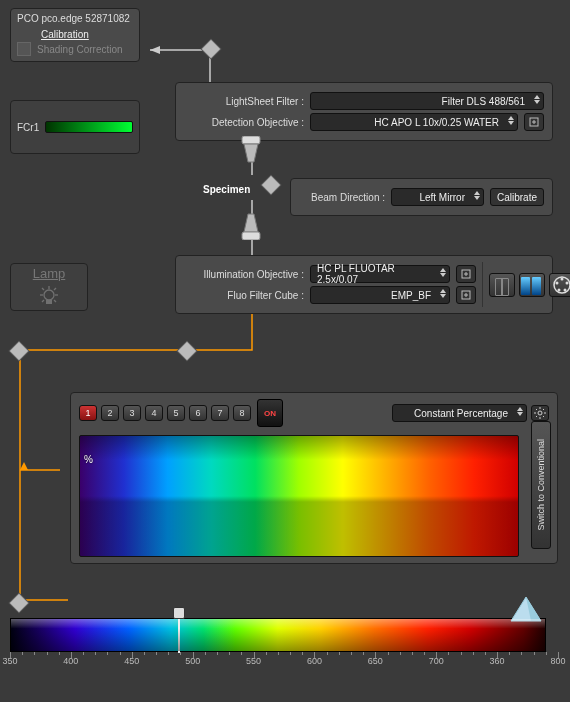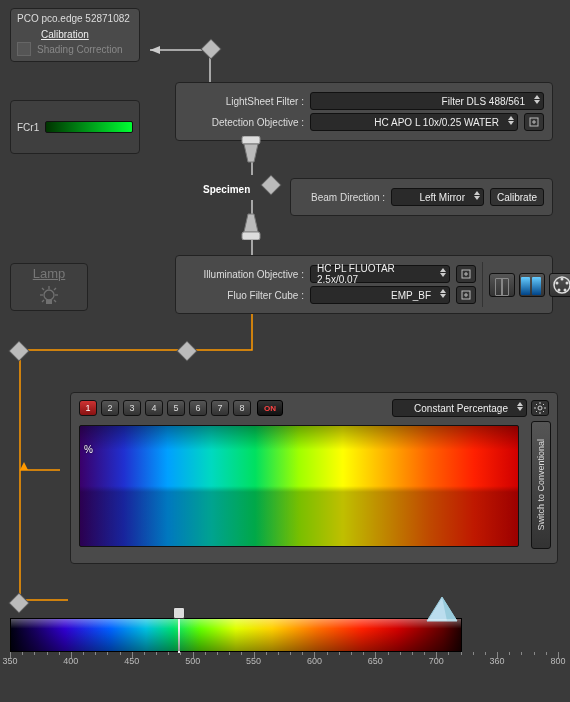--- a/index.html
+++ b/index.html
@@ -52,32 +52,32 @@
   
   .lamp-panel { position: absolute; top: 263px; left: 10px; width: 78px; height: 48px; background: #3f3f3f; border: 1px solid #222; border-radius: 4px; text-align: center; padding-top: 2px; }
   .lamp-title { font-size: 13px; color: #777; text-decoration: underline; }
   .lamp-icon { margin-top: 4px; opacity: 0.35; }
 
   
   .laser-panel { position: absolute; top: 392px; left: 70px; width: 488px; height: 172px; background: #4a4a4a; border: 1px solid #222; border-radius: 4px; padding: 6px 8px; }
   .laser-head { display: flex; align-items: center; gap: 4px; }
   .laser-num { width: 18px; height: 16px; background: linear-gradient(#555,#333); border: 1px solid #111; border-radius: 3px; display:flex; align-items:center; justify-content:center; color:#ddd; font-size:9px; }
   .laser-num.active { background: linear-gradient(#c33,#811); color:#fff; }
-  .on-pill { width: 26px; height: 16px; background: linear-gradient(#333,#111); border: 1px solid #000; border-radius: 3px; display:flex; align-items:center; justify-content:center; color:#f44; font-size:8px; font-weight:bold; margin-left:2px;}
+  .on-pill { width: 26px; height: 28px; background: linear-gradient(#333,#111); border: 1px solid #000; border-radius: 3px; display:flex; align-items:center; justify-content:center; color:#f44; font-size:8px; font-weight:bold; margin-left:2px;}
   .laser-head .selectbox { width: 135px; flex:none; margin-left:auto; }
   .gear-btn { width:18px; height:16px; background:#333; border:1px solid #111; border-radius:3px; display:flex; align-items:center; justify-content:center; }
   .spectrum-big { position: relative; margin-top: 8px; width: 440px; height: 122px; border: 1px solid #111; border-radius: 2px; background: linear-gradient(to right,
      #3a006a 0%, #2030d0 10%, #00a0ff 20%, #00d9c0 30%, #00e060 40%, #a0ff00 50%, #ffff00 60%, #ffb000 70%, #ff6000 80%, #ff2000 90%, #d00000 100%); }
   .spectrum-big::after { content:''; position:absolute; inset:0; background:linear-gradient(to bottom, rgba(0,0,0,0.35) 0%, rgba(0,0,0,0) 20%, rgba(0,0,0,0) 50%, rgba(0,0,0,0.25) 55%, rgba(0,0,0,0.25) 100%); }
   .pct { position:absolute; left:4px; top:18px; color:#fff; font-size:10px; text-shadow:0 0 2px #000; }
   .switch-bar { position:absolute; right:6px; top:28px; width:20px; height:128px; background:linear-gradient(#555,#333); border:1px solid #111; border-radius:3px; display:flex; align-items:center; justify-content:center; }
   .switch-bar span { writing-mode: vertical-rl; transform: rotate(180deg); font-size:9px; color:#ddd; }
 
   
-  .ruler { position:absolute; top:618px; left:10px; width:452px; }
+  .ruler { position:absolute; top:618px; left:10px; width:536px; }
   .ruler-bar { height:34px; border:1px solid #000; background: linear-gradient(to right,
     #000010 0%, #1a006a 6%, #3000d0 12%, #0060ff 22%, #00c0e0 30%, #00e070 36%, #60ff00 42%, #e0ff00 50%, #ffd000 58%, #ff7000 68%, #ff2000 78%, #d00000 86%, #600000 96%, #200000 100%); position:relative; }
   .ruler-bar::after { content:''; position:absolute; inset:0; background:linear-gradient(to bottom, rgba(255,255,255,0.35), rgba(0,0,0,0) 30%, rgba(0,0,0,0.4)); }
   .ruler-ticks { position:relative; height:16px; }
   .ruler-tick { position:absolute; top:0; width:1px; height:4px; background:#888; }
   .ruler-label { position:absolute; top:4px; font-size:9px; color:#bbb; transform:translateX(-50%); }
   .prism { position:absolute; right:2px; top:-24px; }
 
   
   .marker { position:absolute; top:-12px; left:160px; width:12px; height:44px; pointer-events:auto; }

